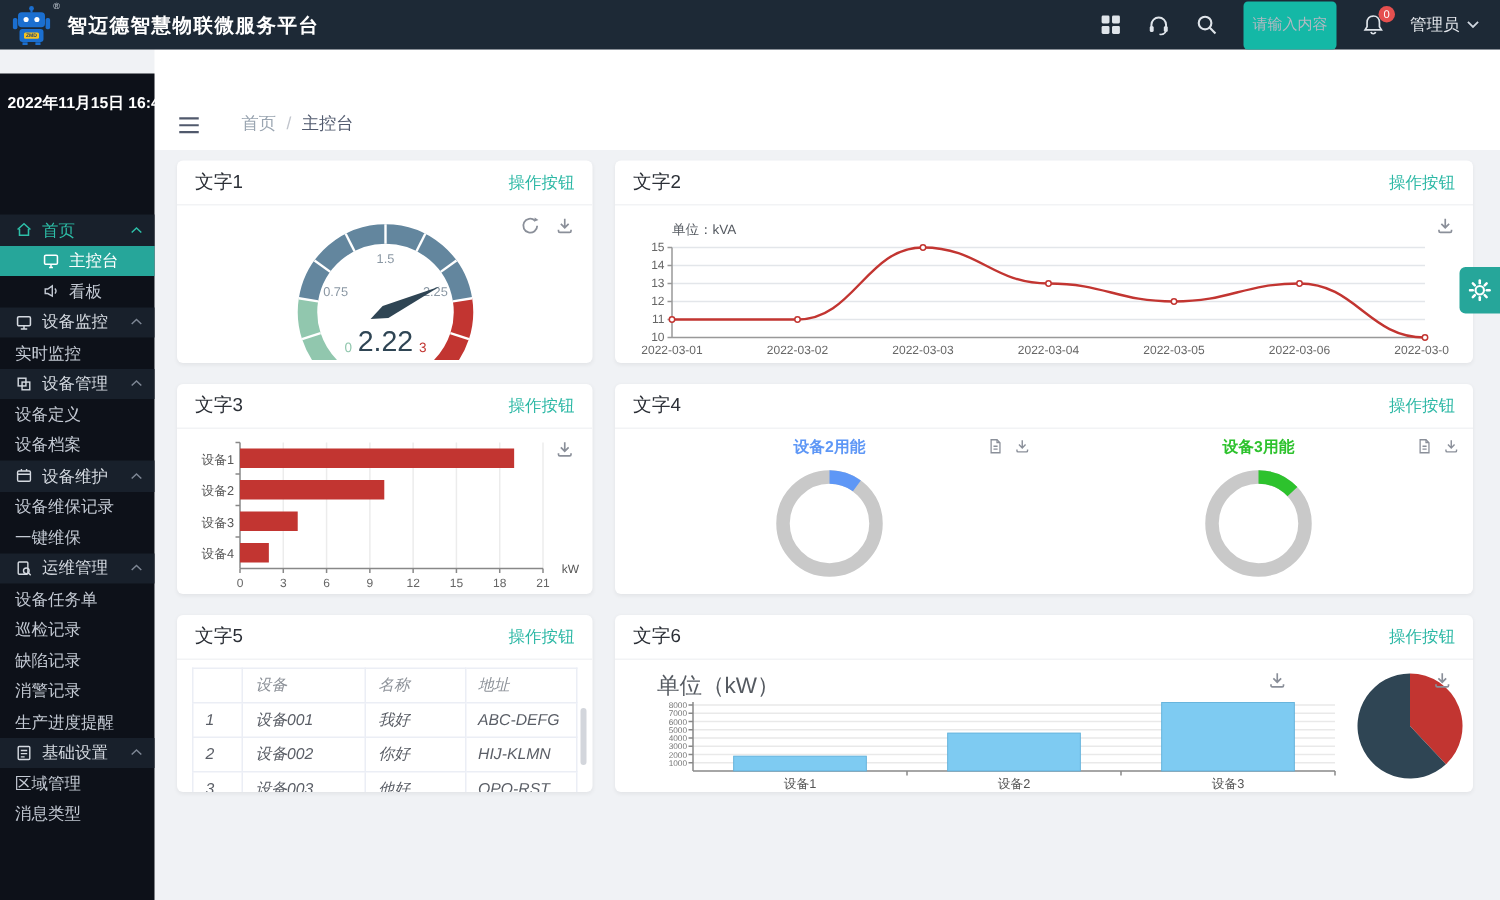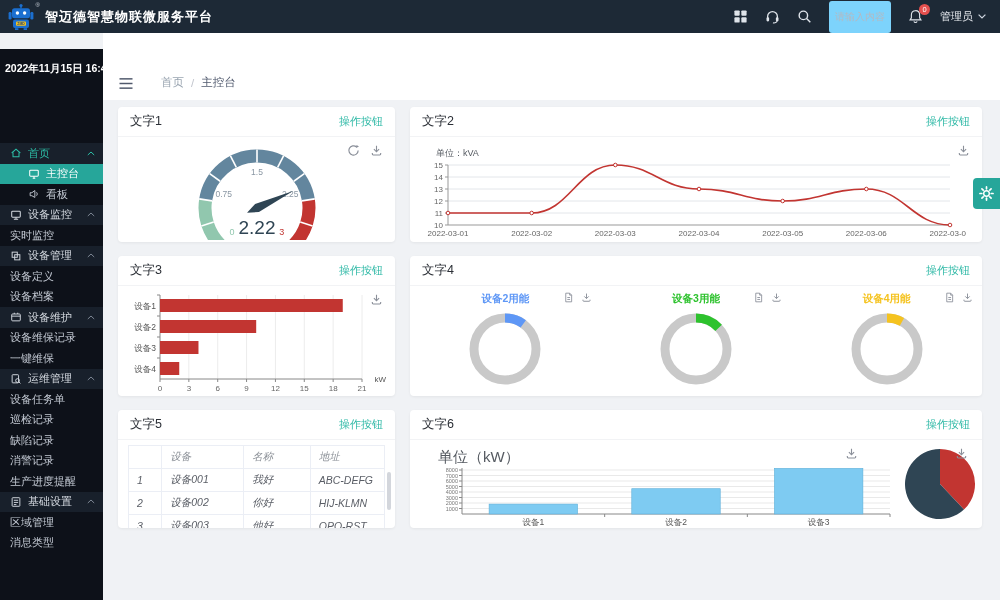--- a/index.html
+++ b/index.html
@@ -8,21 +8,21 @@
   svg text { font-family:"Liberation Sans","DejaVu Sans",sans-serif; }
 
   
   .topbar { position:absolute; top:0; left:0; width:1000px; height:33px;
     background:#1d2936; display:flex; align-items:center; z-index:30; }
   .logo-wrap { position:relative; margin-left:7px; width:30px; height:28px; }
   .logo-reg { position:absolute; top:-1px; right:-3px; font-size:6px; color:#cfd6df; }
   .app-title { color:#ffffff; font-size:13px; font-weight:bold; margin-left:8px; letter-spacing:1px; }
   .topbar-right { margin-left:auto; display:flex; align-items:center; gap:17px; margin-right:14px; }
   .tb-ic { width:15px; height:15px; color:#dfe4ea; cursor:pointer; display:block; }
-  .tb-search-input { width:62px; height:17px; border:none; border-radius:3px; background:#7dd3fc;
+  .tb-search-input { width:62px; height:17px; border:none; border-radius:3px; background:#14b8a6;
     font-size:10px; padding:16px 6px; color:#333; outline:none; }
   .tb-search-input::placeholder { color:#b4b9c2; }
   .bell-wrap { position:relative; }
   .badge { position:absolute; top:-5px; right:-7px; min-width:11px; height:11px; border-radius:6px;
     background:#e5504f; color:#fff; font-size:7.5px; display:flex; align-items:center; justify-content:center; }
   .user-wrap { display:flex; align-items:center; gap:5px; color:#e6e9ee; font-size:11px; cursor:pointer; }
   .caret { width:8px; height:5px; color:#cfd6df; display:block; }
 
   
   .sidebar { position:absolute; top:49px; left:0; width:103px; height:567px; background:#0d1119; z-index:20; }
@@ -55,21 +55,21 @@
     display:flex; flex-direction:column; overflow:hidden; }
   .card-head { height:30px; flex:none; display:flex; align-items:center; justify-content:space-between;
     padding:0 12px; border-bottom:1px solid #f2f3f5; }
   .card-title { font-size:12.5px; color:#2b2f36; }
   .card-action { font-size:11px; color:#2cb8a5; cursor:pointer; }
   .card-body { position:relative; flex:1; overflow:hidden; }
   .c-ic { width:13px; height:13px; color:#8a8f99; cursor:pointer; display:block; }
   .corner-ics { position:absolute; top:7px; right:12px; display:flex; gap:10px; z-index:3; }
 
   .gauge-wrap { display:flex; justify-content:center; }
-  .unit-lbl { position:absolute; top:10px; left:26px; font-size:9px; color:#555a61;text-align:center; }
+  .unit-lbl { position:absolute; top:10px; left:38px; font-size:9px; color:#555a61;text-align:center; }
   #line-svg { position:absolute; left:8px; bottom:3px; }
   #hbar-svg { position:absolute; left:4px; bottom:0; }
 
   .donut-row { display:flex; height:100%; padding-top:5px; }
   .donut-cell { flex:1; position:relative; display:flex; flex-direction:column; align-items:center; }
   .donut-title { font-size:10.5px; font-weight:bold; line-height:14px; }
   .donut-ics { position:absolute; top:1px; right:9px; display:flex; gap:7px; }
   .donut-ics .c-ic { width:11px; height:11px; }
 
   .tbl-wrap { padding:5px 10px 0 10px; position:relative; height:100%; }
@@ -528,35 +528,20 @@
                 <svg class="c-ic" viewBox="0 0 14 14">
                   <use href="#i-doc"></use>
                 </svg>
                 <svg class="c-ic" viewBox="0 0 14 14">
                   <use href="#i-download"></use>
                 </svg>
               </div>
               <svg width="110" height="86">
                 <circle cx="55" cy="44" r="31" fill="none" stroke="#c9c9c9" stroke-width="9"></circle>
                 <circle cx="55" cy="44" r="31" fill="none" stroke="#2dc22d" stroke-width="9" stroke-dasharray="25.32123678793373 194.77874452256717" transform="rotate(-90 55 44)"></circle>
-              </svg>
-            </div>
-            <div class="donut-cell">
-              <div class="donut-title" style="color: rgb(245, 195, 31);">设备4用能</div>
-              <div class="donut-ics">
-                <svg class="c-ic" viewBox="0 0 14 14">
-                  <use href="#i-doc"></use>
-                </svg>
-                <svg class="c-ic" viewBox="0 0 14 14">
-                  <use href="#i-download"></use>
-                </svg>
-              </div>
-              <svg width="110" height="86">
-                <circle cx="55" cy="44" r="31" fill="none" stroke="#c9c9c9" stroke-width="9"></circle>
-                <circle cx="55" cy="44" r="31" fill="none" stroke="#f5c31f" stroke-width="9" stroke-dasharray="15.582299561805373 194.77874452256717" transform="rotate(-90 55 44)"></circle>
               </svg>
             </div>
           </div>
       </div>
     </div>
 
     <div class="card">
       <div class="card-head">
         <span class="card-title">文字5</span>
         <span class="card-action">操作按钮</span>

